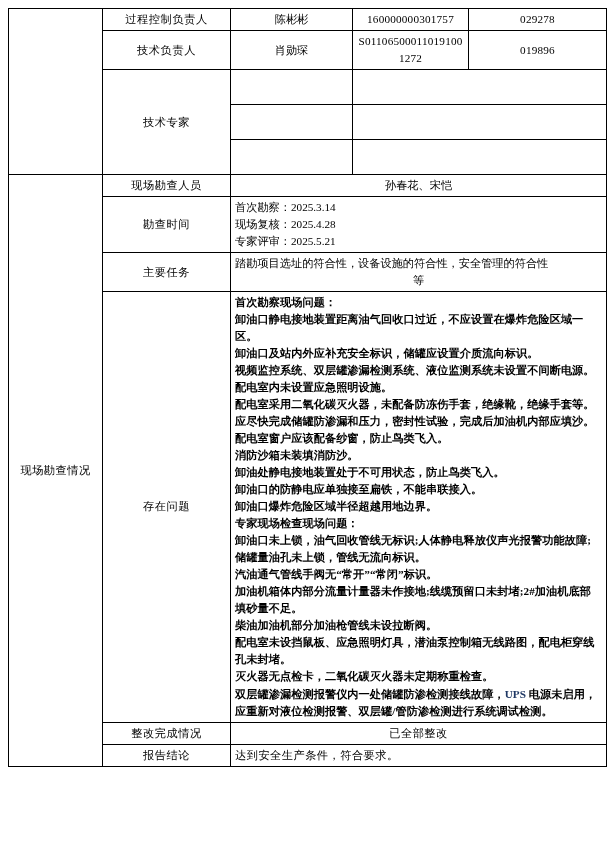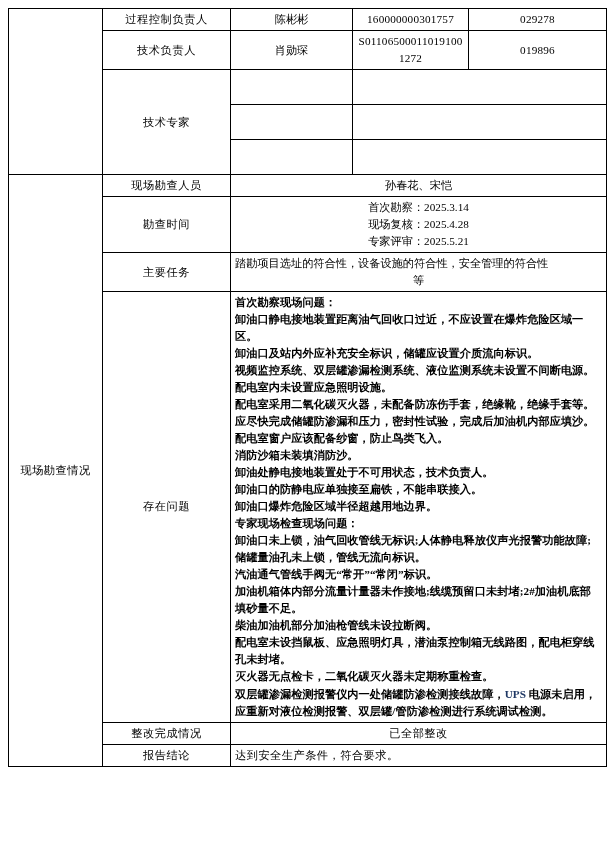--- a/index.html
+++ b/index.html
@@ -63,21 +63,20 @@
 
   .blank-row td { height: 30px; }
 
   .num-cell {
     text-align: center;
     font-family: "Liberation Serif", "DejaVu Serif", serif;
     letter-spacing: 0.2px;
   }
 
   .survey-time {
-    text-align: center;
     line-height: 1.62;
   }
 
   .task-cell {
     text-align: left;
     line-height: 1.62;
   }
   .task-cell .tail {
     display: block;
     text-align: center;
@@ -179,21 +178,21 @@
         <td colspan="3" class="issues-cell">
           <p>首次勘察现场问题：</p>
           <p>卸油口静电接地装置距离油气回收口过近，不应设置在爆炸危险区域一区。</p>
           <p>卸油口及站内外应补充安全标识，储罐应设置介质流向标识。</p>
           <p>视频监控系统、双层罐渗漏检测系统、液位监测系统未设置不间断电源。</p>
           <p>配电室内未设置应急照明设施。</p>
           <p>配电室采用二氧化碳灭火器，未配备防冻伤手套，绝缘靴，绝缘手套等。</p>
           <p>应尽快完成储罐防渗漏和压力，密封性试验，完成后加油机内部应填沙。</p>
           <p>配电室窗户应该配备纱窗，防止鸟类飞入。</p>
           <p>消防沙箱未装填消防沙。</p>
-          <p>卸油处静电接地装置处于不可用状态，技术负责人。</p>
+          <p>卸油处静电接地装置处于不可用状态，防止鸟类飞入。</p>
           <p>卸油口的防静电应单独接至扁铁，不能串联接入。</p>
           <p>卸油口爆炸危险区域半径超越用地边界。</p>
           <p>专家现场检查现场问题：</p>
           <p>卸油口未上锁，油气回收管线无标识;人体静电释放仪声光报警功能故障;</p>
           <p>储罐量油孔未上锁，管线无流向标识。</p>
           <p>汽油通气管线手阀无“常开”“常闭”标识。</p>
           <p>加油机箱体内部分流量计量器未作接地;线缆预留口未封堵;2#加油机底部填砂量不足。</p>
           <p>柴油加油机部分加油枪管线未设拉断阀。</p>
           <p>配电室未设挡鼠板、应急照明灯具，潜油泵控制箱无线路图，配电柜穿线孔未封堵。</p>
           <p>灭火器无点检卡，二氧化碳灭火器未定期称重检查。</p>

